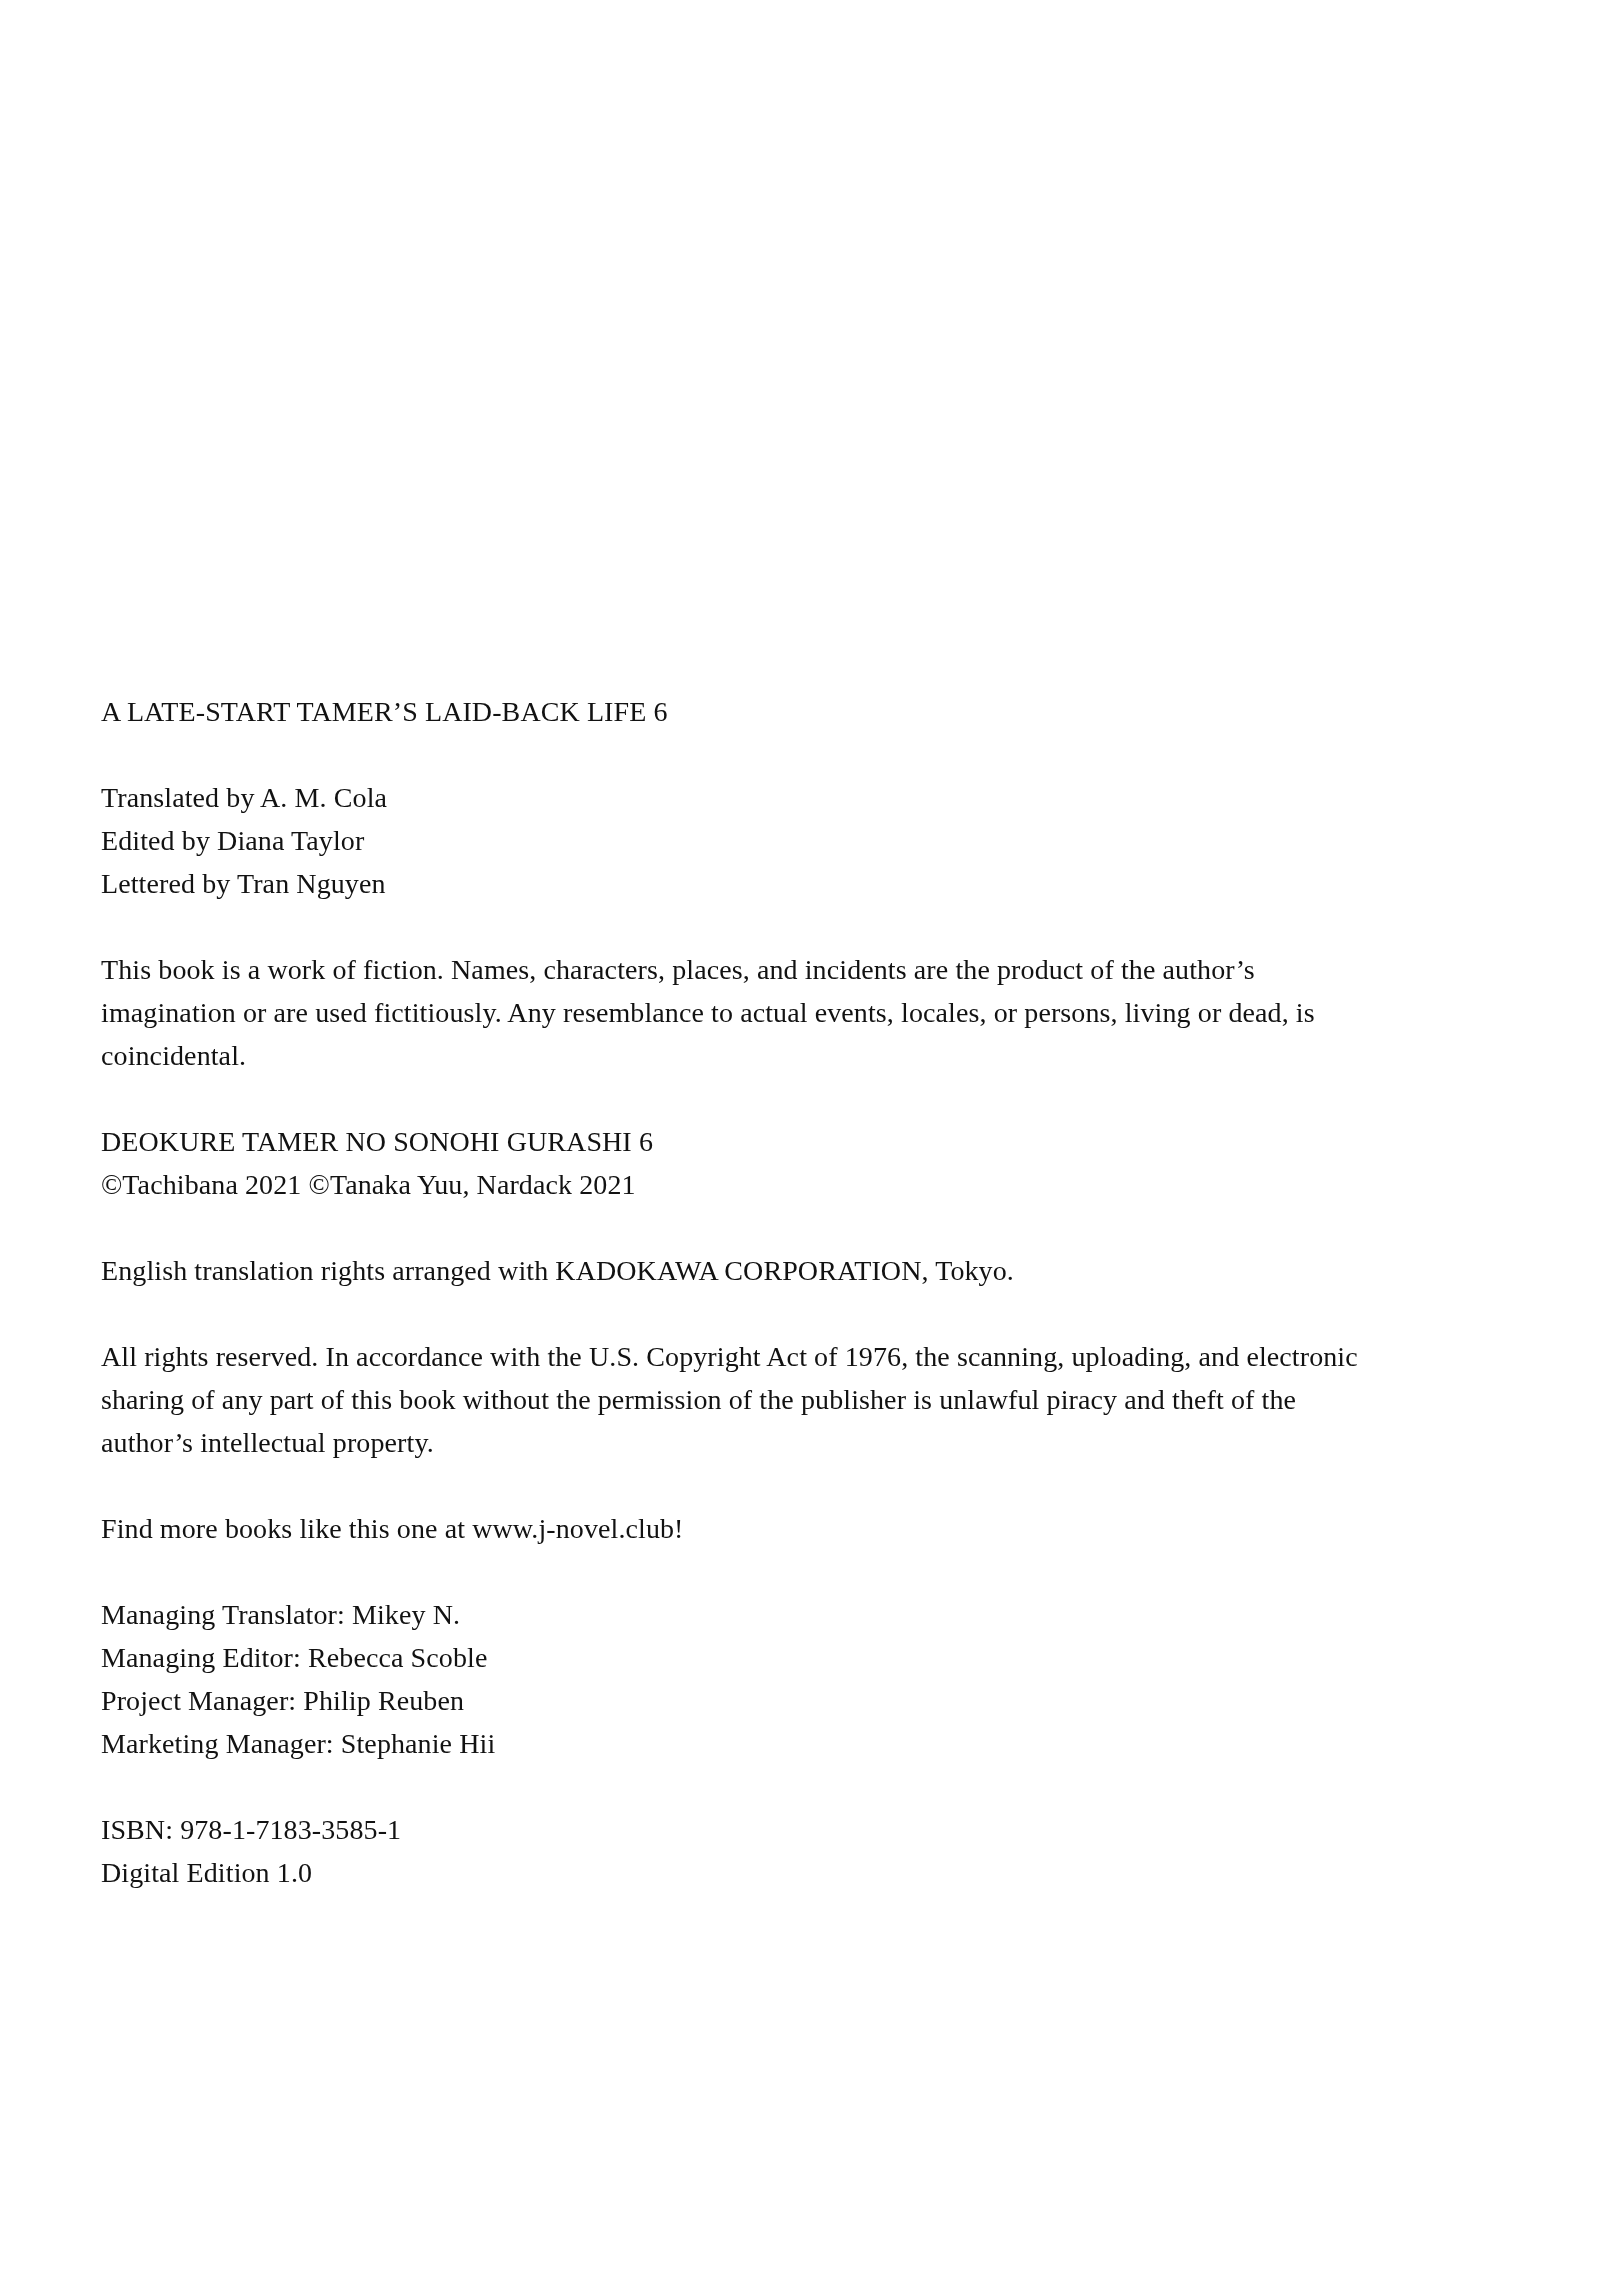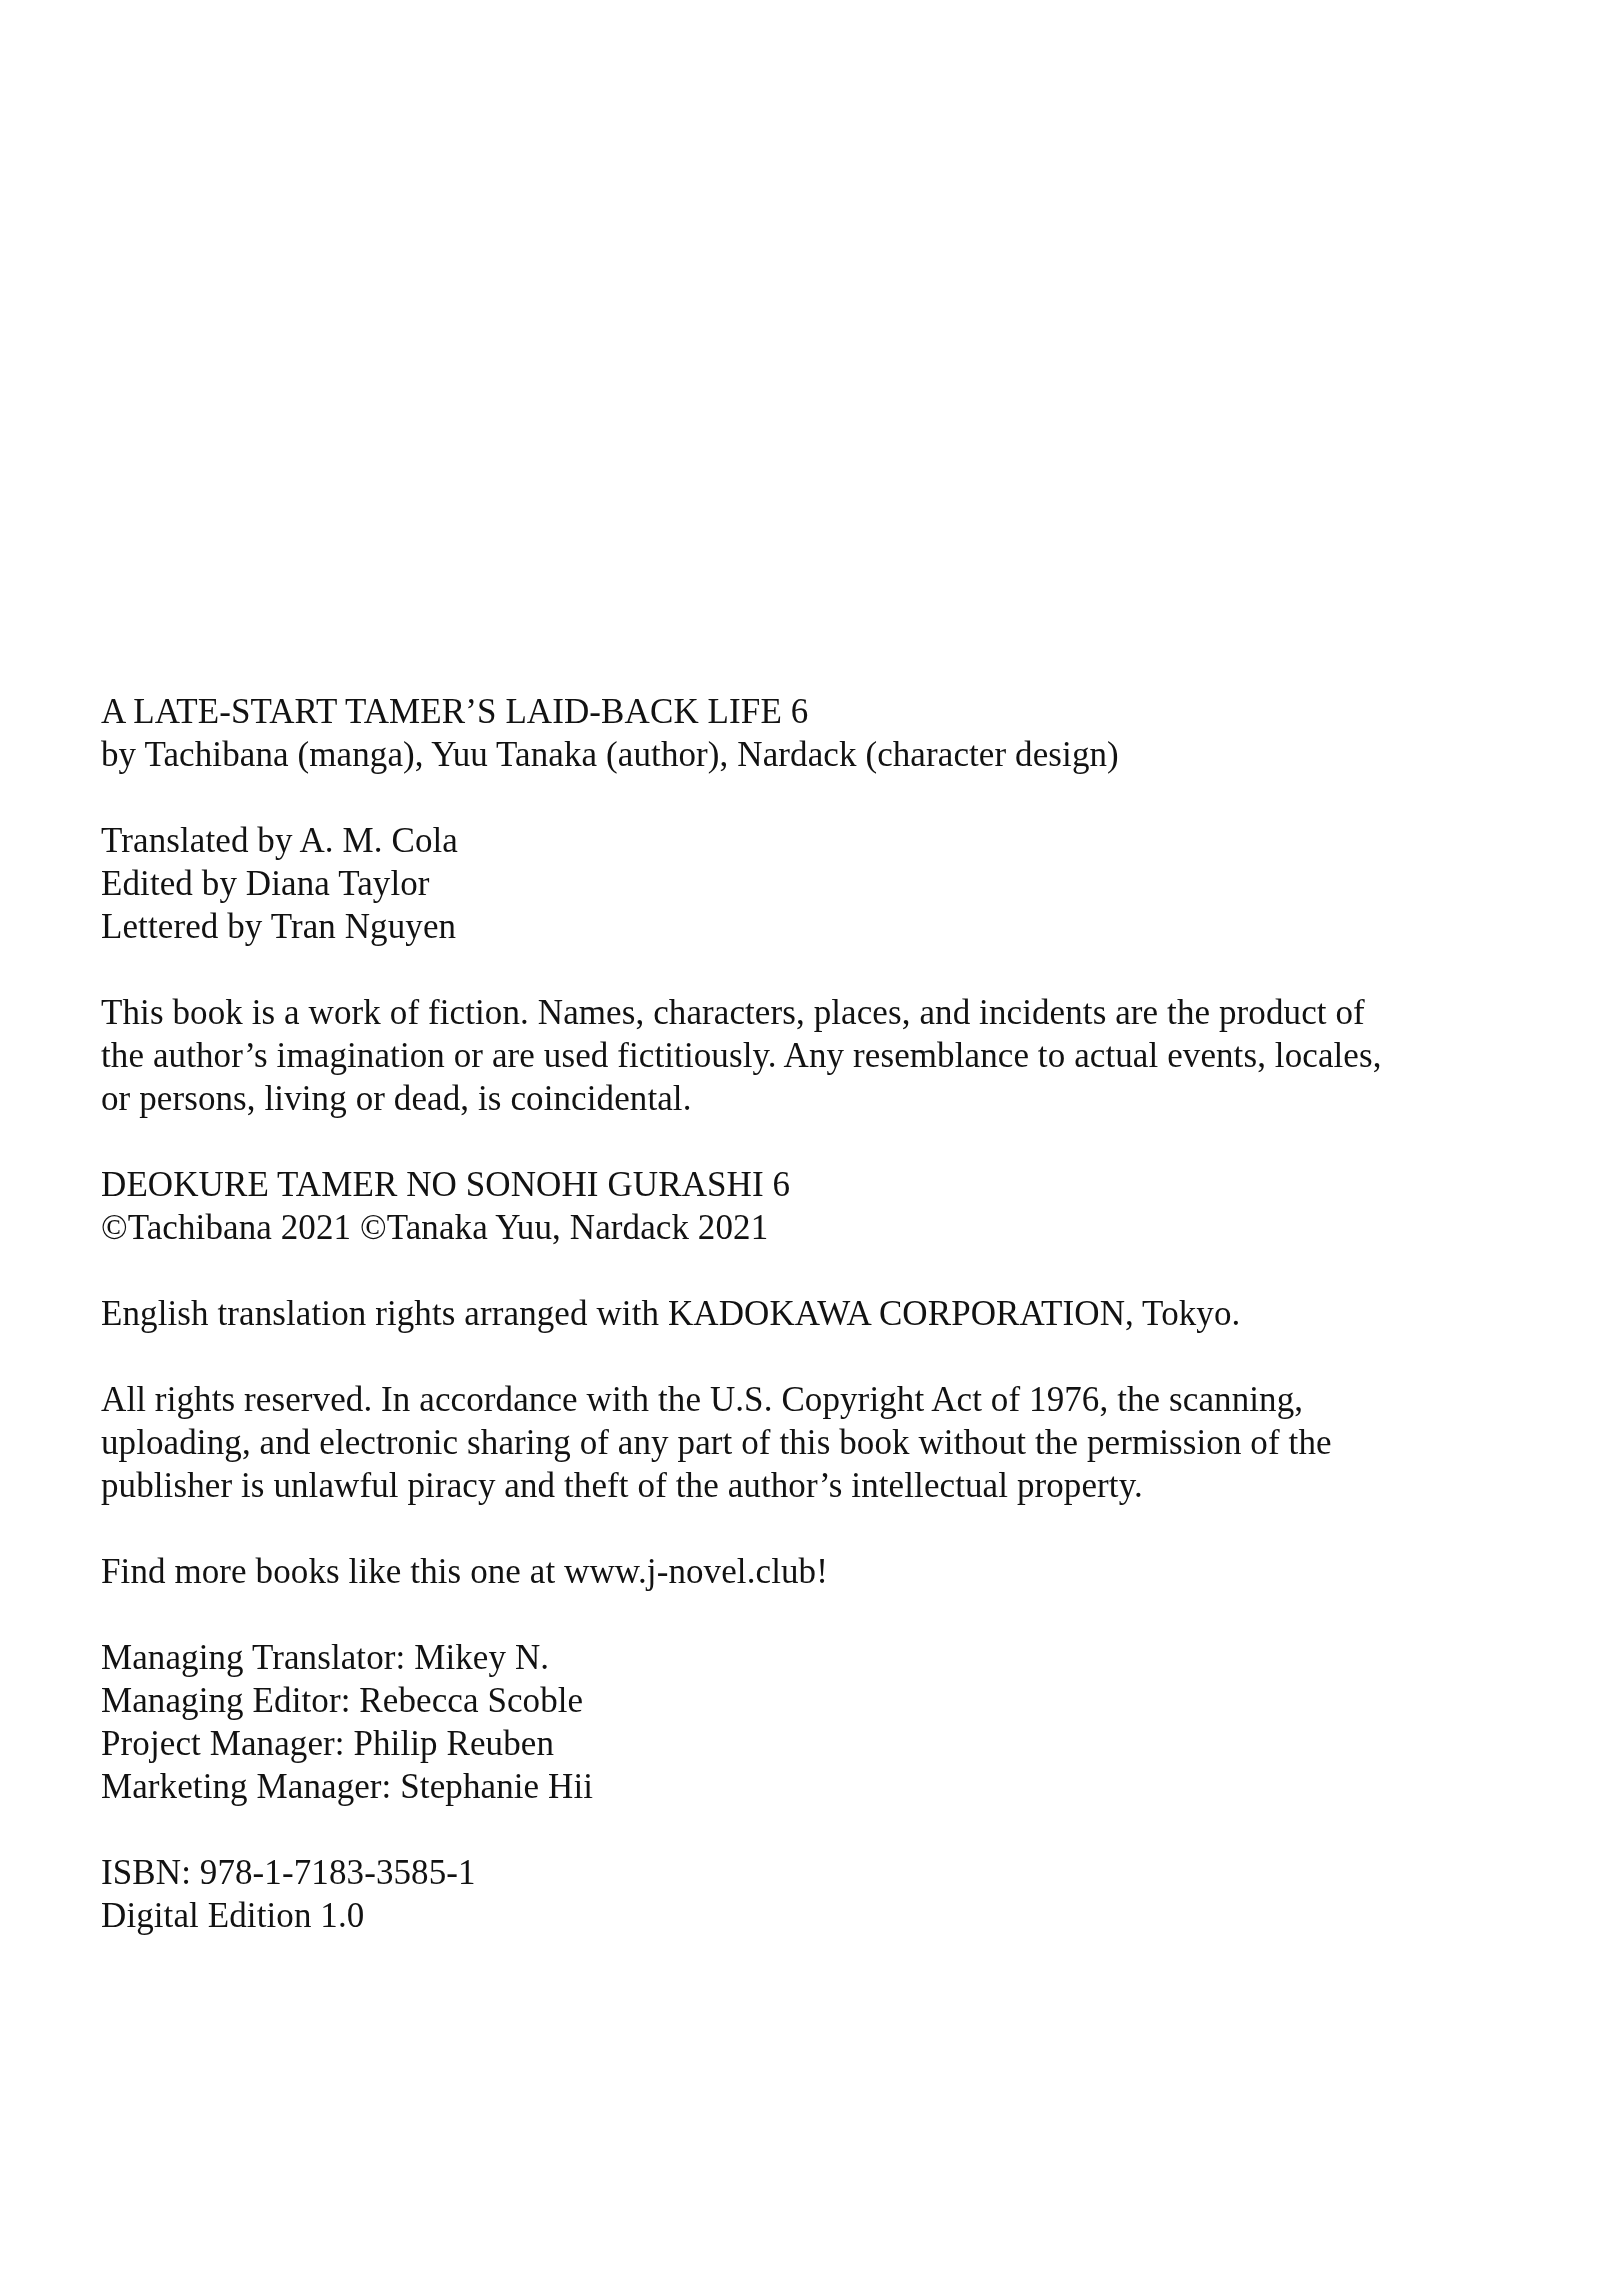--- a/index.html
+++ b/index.html
@@ -13,21 +13,21 @@
     position: relative;
     overflow: hidden;
     font-family: "Liberation Serif", "DejaVu Serif", serif;
     color: #121212;
   }
   .page-text {
     position: absolute;
     left: 101px;
     top: 690px;
     width: 1281px;
-    font-size: 35px;
+    font-size: 28px;
     line-height: 43px;
     letter-spacing: 0.1px;
   }
   .page-text p {
     margin: 0 0 43px 0;
     padding: 0;
   }
   .page-text p:last-child {
     margin-bottom: 0;
   }
@@ -35,21 +35,20 @@
     display: block;
   }
 </style>
 </head>
 <body>
 
 <div class="page-text">
 
   <p>
     <span class="line">A LATE-START TAMER’S LAID-BACK LIFE 6</span>
-    <span class="line">by Tachibana (manga), Yuu Tanaka (author), Nardack (character design)</span>
   </p>
 
   <p>
     <span class="line">Translated by A. M. Cola</span>
     <span class="line">Edited by Diana Taylor</span>
     <span class="line">Lettered by Tran Nguyen</span>
   </p>
 
   <p>This book is a work of fiction. Names, characters, places, and incidents are the product of the author’s imagination or are used fictitiously. Any resemblance to actual events, locales, or persons, living or dead, is coincidental.</p>
 

